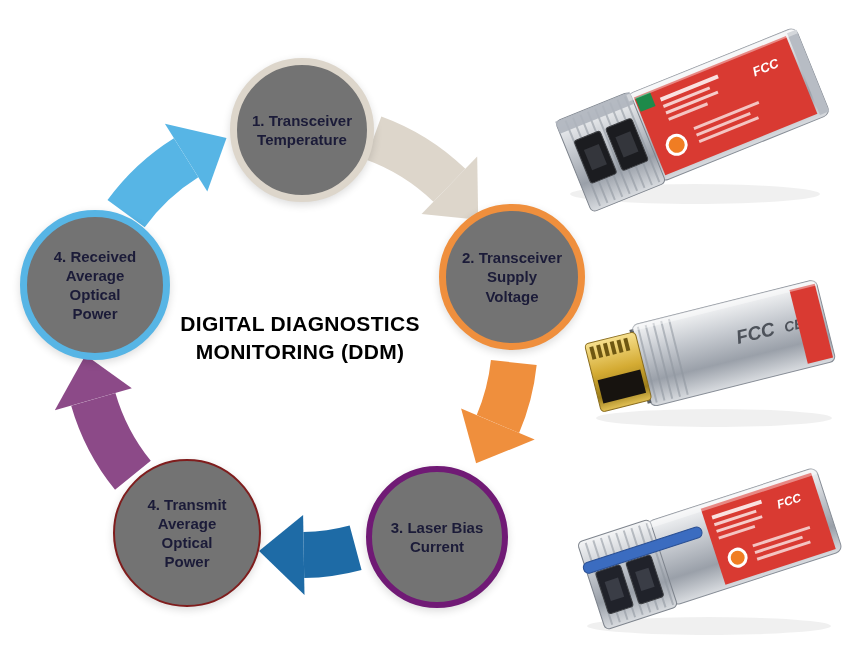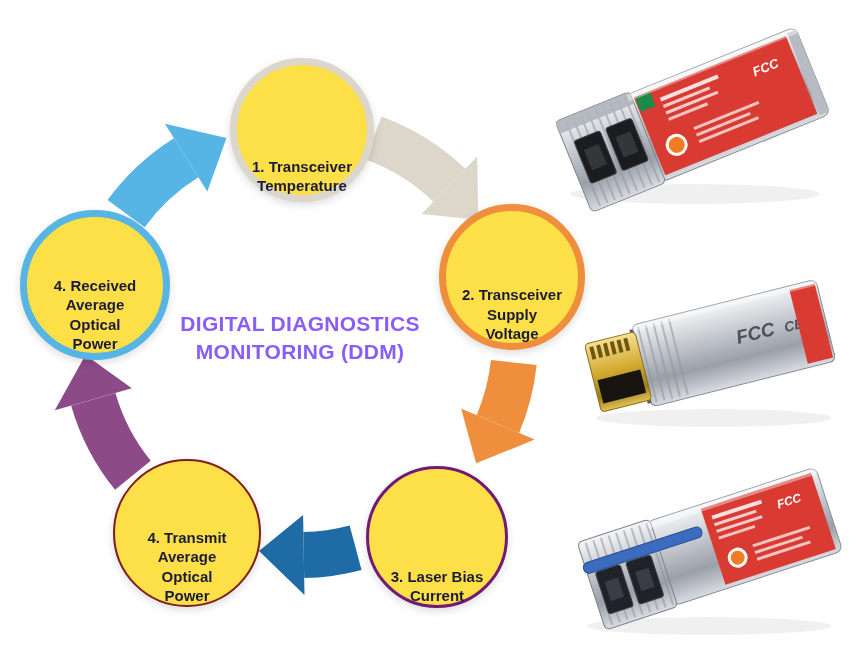--- a/index.html
+++ b/index.html
@@ -1,35 +1,35 @@
 <!DOCTYPE html>
 <html><head>
 <meta charset="utf-8">
 <style>
   * { margin:0; padding:0; box-sizing:border-box; }
   body { background:#fff; font-family:"Liberation Sans", sans-serif; }
   .canvas { position:relative; width:853px; height:667px; background:#ffffff; overflow:hidden; }
   .cycle-arrows { position:absolute; left:0; top:0; z-index:1; }
   .node {
-    position:absolute; background:#fde047; border-radius:50%;
-    display:flex; align-items:flex-end; justify-content:center; text-align:center;
+    position:absolute; background:#737373; border-radius:50%;
+    display:flex; align-items:center; justify-content:center; text-align:center;
     z-index:2; box-shadow:0 3px 8px rgba(0,0,0,.14);
   }
   .node-label {
     white-space:pre-line; font-weight:bold; color:#1b1b38;
     font-size:15px; line-height:1.28;
   }
   .node1 { left:230px; top:58px;  width:144px; height:144px; border:7px solid #ddd6cb; }
   .node2 { left:439px; top:204px; width:146px; height:146px; border:7px solid #ef8f3d; }
-  .node3 { left:366px; top:466px; width:142px; height:142px; border:3px solid #701a75; }
+  .node3 { left:366px; top:466px; width:142px; height:142px; border:6px solid #701a75; }
   .node4 { left:113px; top:459px; width:148px; height:148px; border:2px solid #7f1d1d; }
   .node5 { left:20px;  top:210px; width:150px; height:150px; border:7px solid #57b5e5; }
   .center-title {
     position:absolute; left:150px; top:310px; width:300px; text-align:center;
-    font-weight:bold; font-size:21px; line-height:1.32; color:#8b5cf6;
+    font-weight:bold; font-size:21px; line-height:1.32; color:#000000;
     white-space:pre-line; letter-spacing:.3px; z-index:2;
   }
   .photo { position:absolute; z-index:1; }
   .fcc-text { font-family:"Liberation Sans", sans-serif; font-weight:bold; font-style:italic; }
 </style>
 </head>
 <body>
 
 <div class="canvas">
 

